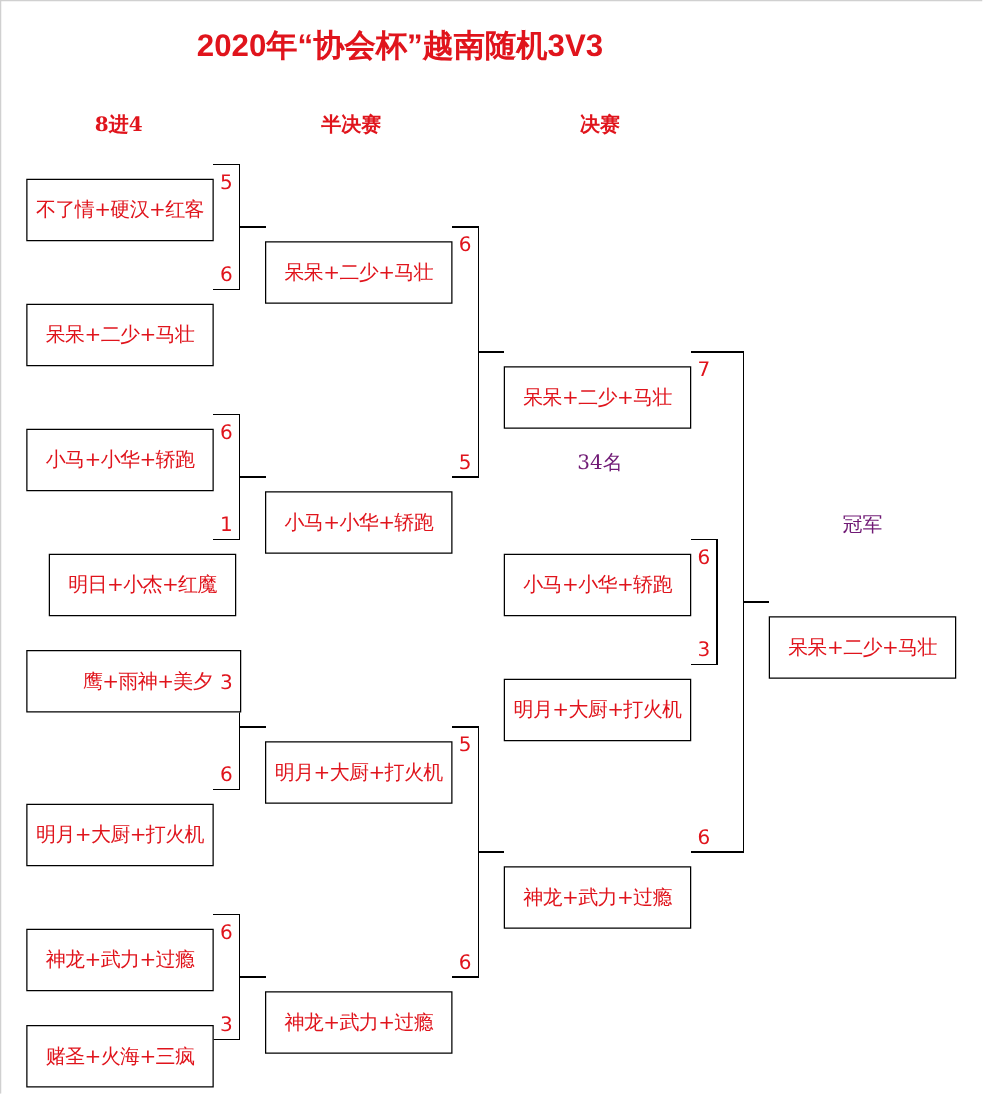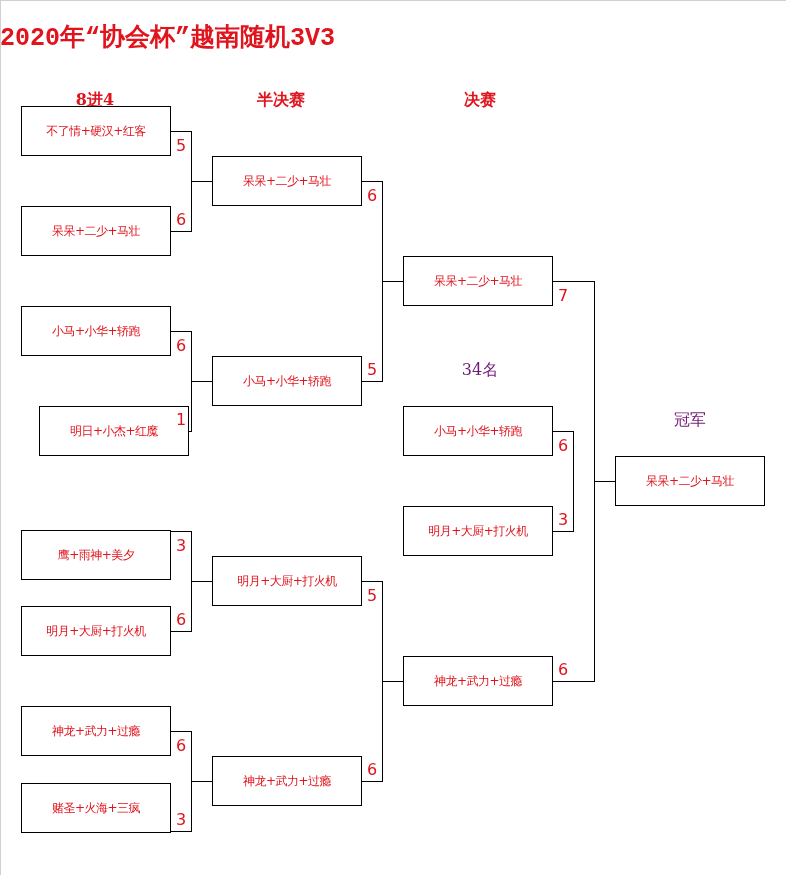--- a/index.html
+++ b/index.html
@@ -6,38 +6,38 @@
   body {
     width: 786px; height: 875px; position: relative; overflow: hidden;
     background: #ffffff;
     font-family: "DejaVu Sans", "Liberation Sans", sans-serif;
   }
   .frame {
     position: absolute; left: 0; top: 0; width: 785px; height: 874px;
     border-top: 1px solid #d0d0d0; border-left: 1px solid #d0d0d0;
   }
   .title {
-    position: absolute; left: 0; top: 20px; width: 640px; 
-    font-family: Liberation Mono, monospace;
+    position: absolute; left: 0; top: 20px; width: 640px; text-align: center;
+    font-family: Liberation Sans, sans-serif;
     font-weight: bold; font-size: 25px; color: #e0141c; white-space: nowrap;
   }
   .round-label {
     position: absolute; top: 58px; font-size: 16px; font-weight: bold;
     font-family: "DejaVu Serif", "Liberation Serif", serif;
     color: #e0141c; white-space: nowrap; text-align: center; margin-top: 32px;
   }
   .side-label {
     position: absolute; font-size: 16px; color: #701a75; white-space: nowrap;
     font-family: "DejaVu Serif", "Liberation Serif", serif; text-align: center;
   }
   .team {
     position: absolute; width: 148px; height: 48px; border: 1px solid #000;
     box-sizing: content-box; display: flex; align-items: center; justify-content: center;
-    color: #e0141c; font-size: 12px; white-space: nowrap; overflow: visible;
-    background: #fff; letter-spacing: -0.5px;
+    color: #e0141c; font-size: 16px; white-space: nowrap; overflow: visible;
+    background: #fff; letter-spacing: -0.5px; margin-top: 37px;
   }
   .score {
     position: absolute; font-size: 16px; color: #e0141c;
     font-family: "DejaVu Sans", "Liberation Sans", sans-serif;
   }
   svg.lines { position: absolute; left: 0; top: 0; }
 </style>
 </head>
 <body>
 
@@ -82,21 +82,21 @@
 <div class="team" style="left:21px;top:106px;">不了情+硬汉+红客</div>
 <div class="score" style="left:176px;top:136px;">5</div>
 <div class="team" style="left:21px;top:206px;">呆呆+二少+马壮</div>
 <div class="score" style="left:176px;top:210px;">6</div>
 
 <div class="team" style="left:21px;top:306px;">小马+小华+轿跑</div>
 <div class="score" style="left:176px;top:336px;">6</div>
 <div class="team" style="left:39px;top:406px;">明日+小杰+红魔</div>
 <div class="score" style="left:176px;top:410px;">1</div>
 
-<div class="team" style="left:21px;top:530px;">鹰+雨神+美夕</div>
+<div class="team" style="left:21px;top:483px;padding-left:22px;">鹰+雨神+美夕</div>
 <div class="score" style="left:176px;top:536px;">3</div>
 <div class="team" style="left:21px;top:606px;">明月+大厨+打火机</div>
 <div class="score" style="left:176px;top:610px;">6</div>
 
 <div class="team" style="left:21px;top:706px;">神龙+武力+过瘾</div>
 <div class="score" style="left:176px;top:736px;">6</div>
 <div class="team" style="left:21px;top:783px;">赌圣+火海+三疯</div>
 <div class="score" style="left:176px;top:810px;">3</div>
 
 <div class="team" style="left:212px;top:156px;">呆呆+二少+马壮</div>

